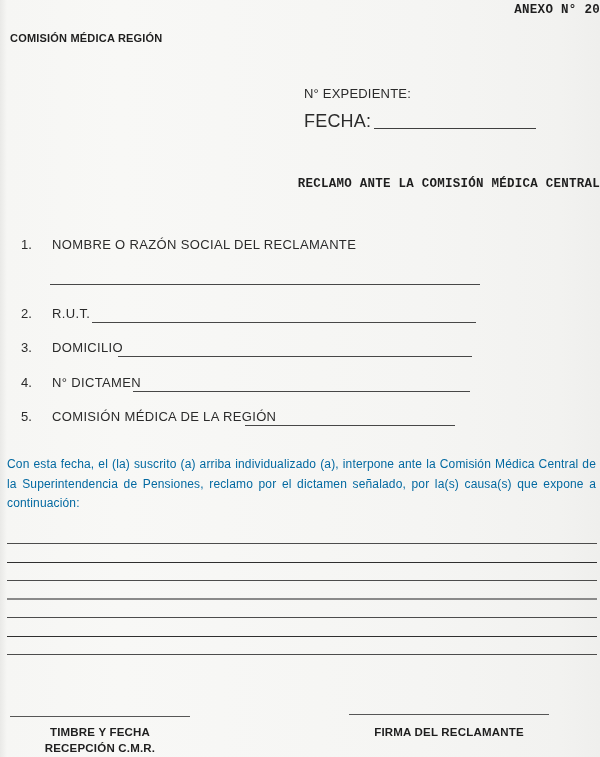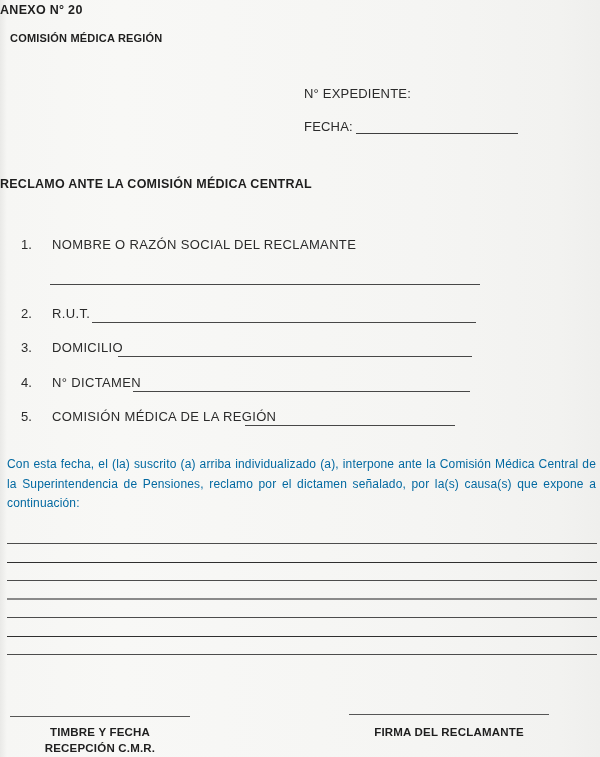--- a/index.html
+++ b/index.html
@@ -10,25 +10,25 @@
     background:#fff;
     position:relative;overflow:hidden;
   }
   .paper{
     position:absolute;inset:0;
     background:
       linear-gradient(90deg,#e9e9e7 0px,#f6f6f4 7px,#f8f8f6 120px,#f5f5f3 420px,#f2f2f0 560px,#efefed 600px);
   }
   .abs{position:absolute;}
   .bold{font-weight:700;color:#1e1e1e;}
-  .center{text-align:left;}
+  .center{text-align:right;font-family:Liberation Mono, monospace;}
   .annex-title{left:0;right:0;top:3px;font-size:12.5px;letter-spacing:.3px;}
   .region-label{left:10px;top:32px;font-size:11px;letter-spacing:.2px;}
   .expediente{left:304px;top:86px;font-size:13px;letter-spacing:.2px;}
-  .fecha-row{left:304px;top:119px;font-size:13px;letter-spacing:.2px;display:flex;align-items:flex-end;}
+  .fecha-row{left:304px;top:111px;font-size:18px;letter-spacing:.2px;display:flex;align-items:center;}
   .fecha-line{display:inline-block;width:162px;border-bottom:1.4px solid #3f3f3f;margin-left:3px;height:13px;}
   .main-title{left:0;right:0;top:166px;font-size:12.5px;line-height:20px;letter-spacing:.25px;margin-top:8px;}
   .item-number{font-size:13px;left:21px;}
   .item-label{font-size:13px;left:52px;letter-spacing:.35px;white-space:nowrap;}
   .field-line{border-bottom:1.3px solid #474747;height:0;}
   .body-par{
     left:7px;width:589px;top:455px;
     font-size:12px;line-height:19.5px;letter-spacing:.15px;
     text-align:justify;color:#0369a1;
   }

